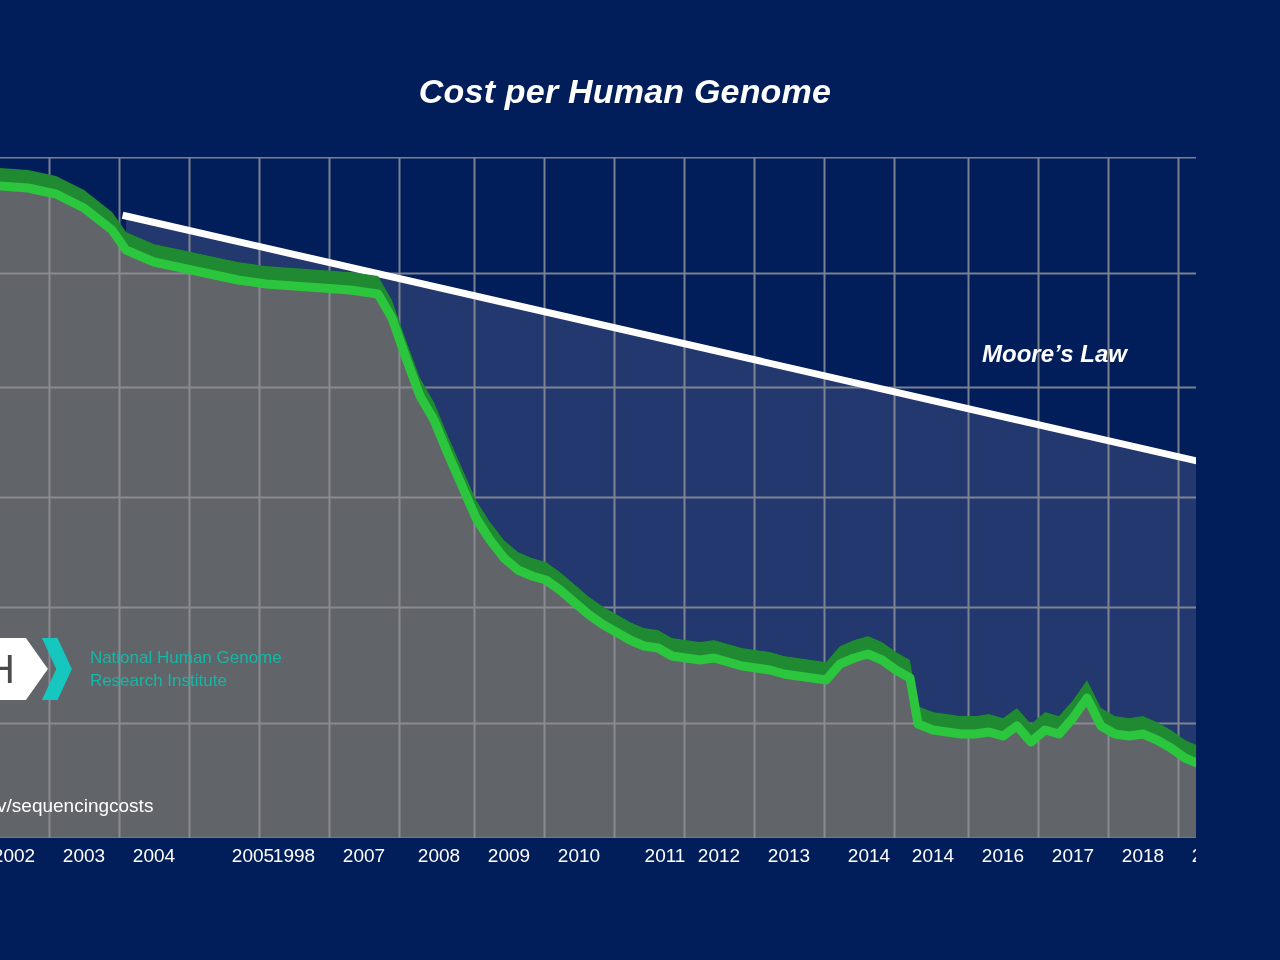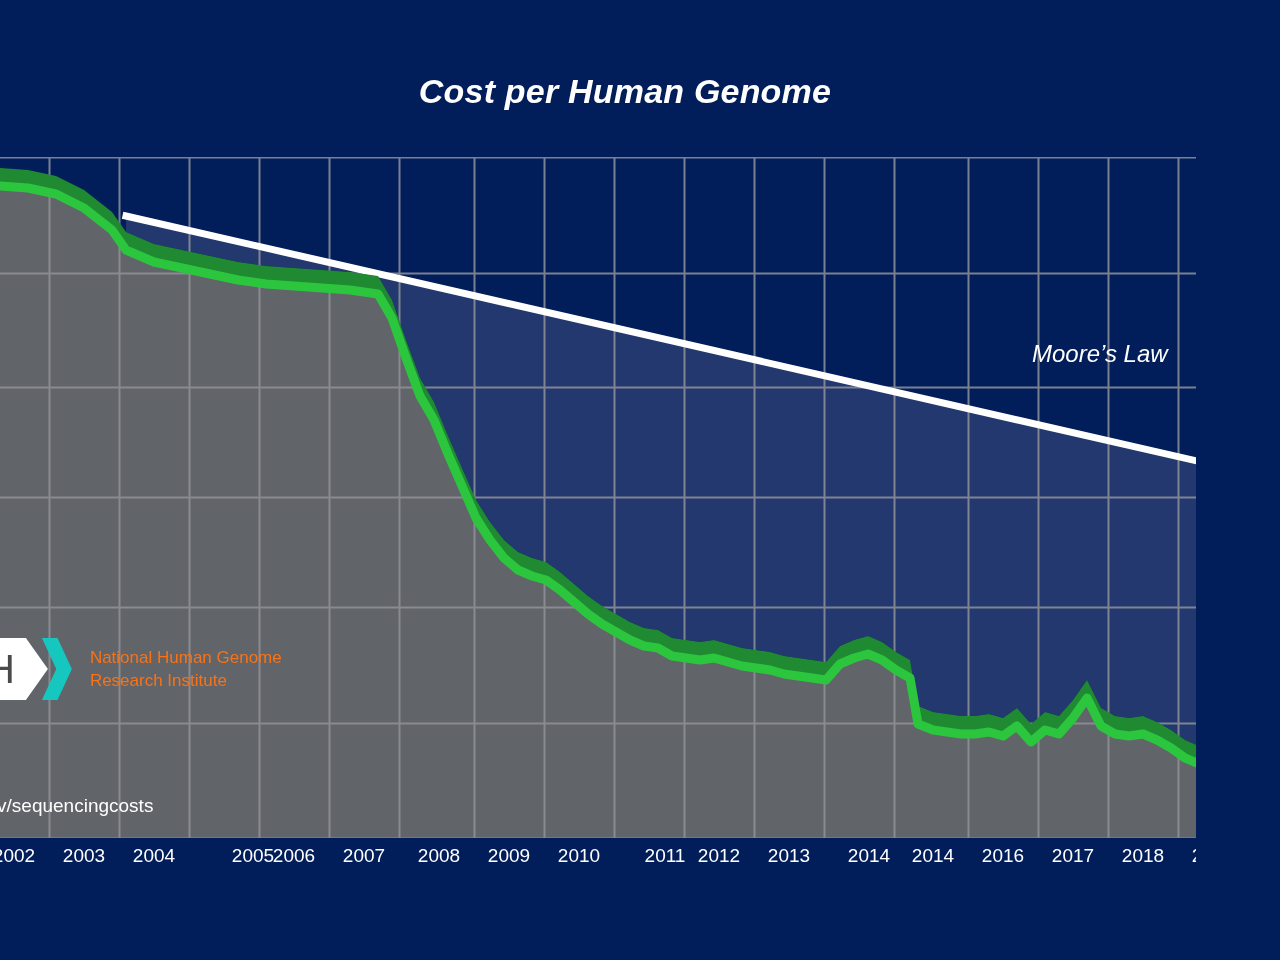--- a/index.html
+++ b/index.html
@@ -23,22 +23,22 @@
   
   #plot{
     position:absolute;left:0;top:157px;width:1280px;height:681px;
     overflow:hidden;
     background:#011e5b;
   }
   #plot svg{display:block;}
 
   
   #moores-law-label{
-    position:absolute;left:1032px;top:340px;
-    color:#ffffff;font-size:24px;font-weight:normal;font-style:italic;
+    position:absolute;left:982px;top:340px;
+    color:#ffffff;font-size:24px;font-weight:bold;font-style:italic;
     white-space:nowrap;
   }
 
   
   #logo-block{
     position:absolute;left:-70px;top:638px;
     display:flex;align-items:center;gap:0px;
   }
   .logo-mark{
     position:relative;display:flex;align-items:center;
@@ -56,21 +56,21 @@
     color:#4a4a4a;font-size:40px;font-weight:normal;letter-spacing:-1px;
     font-family:"Liberation Sans","DejaVu Sans",sans-serif;
     line-height:1;
   }
   .logo-chevron{
     width:30px;height:62px;margin-left:-6px;
     background:#16c7c0;
     clip-path:polygon(0 0, 52% 0, 100% 50%, 52% 100%, 0 100%, 48% 50%);
   }
   #logo-text{
-    margin-left:18px;color:#f97316;font-size:17px;line-height:1.38;
+    margin-left:18px;color:#14b8a6;font-size:17px;line-height:1.38;
     white-space:nowrap;
   }
 
   
   #source-url{
     position:absolute;left:-98px;top:795px;
     color:#ffffff;font-size:19px;white-space:nowrap;
   }
 
   
@@ -159,21 +159,21 @@
     </div>
   </div>
 
   <div id="source-url">genome.gov/sequencingcosts</div>
 
   <div id="x-axis">
       <div class="x-tick-label" style="left: 14px;">2002</div>
       <div class="x-tick-label" style="left: 84px;">2003</div>
       <div class="x-tick-label" style="left: 154px;">2004</div>
       <div class="x-tick-label" style="left: 224px; margin-left: 29px;">2005</div>
-      <div class="x-tick-label" style="left: 294px;">2006</div>
+      <div class="x-tick-label" style="left: 294px;">1998</div>
       <div class="x-tick-label" style="left: 364px;">2007</div>
       <div class="x-tick-label" style="left: 439px;">2008</div>
       <div class="x-tick-label" style="left: 509px;">2009</div>
       <div class="x-tick-label" style="left: 579px;">2010</div>
       <div class="x-tick-label" style="left: 665px;">2011</div>
       <div class="x-tick-label" style="left: 719px;">2012</div>
       <div class="x-tick-label" style="left: 789px;">2013</div>
       <div class="x-tick-label" style="left: 859px; margin-left: 10px;">2014</div>
       <div class="x-tick-label" style="left: 933px;">2014</div>
       <div class="x-tick-label" style="left: 1003px;">2016</div>

